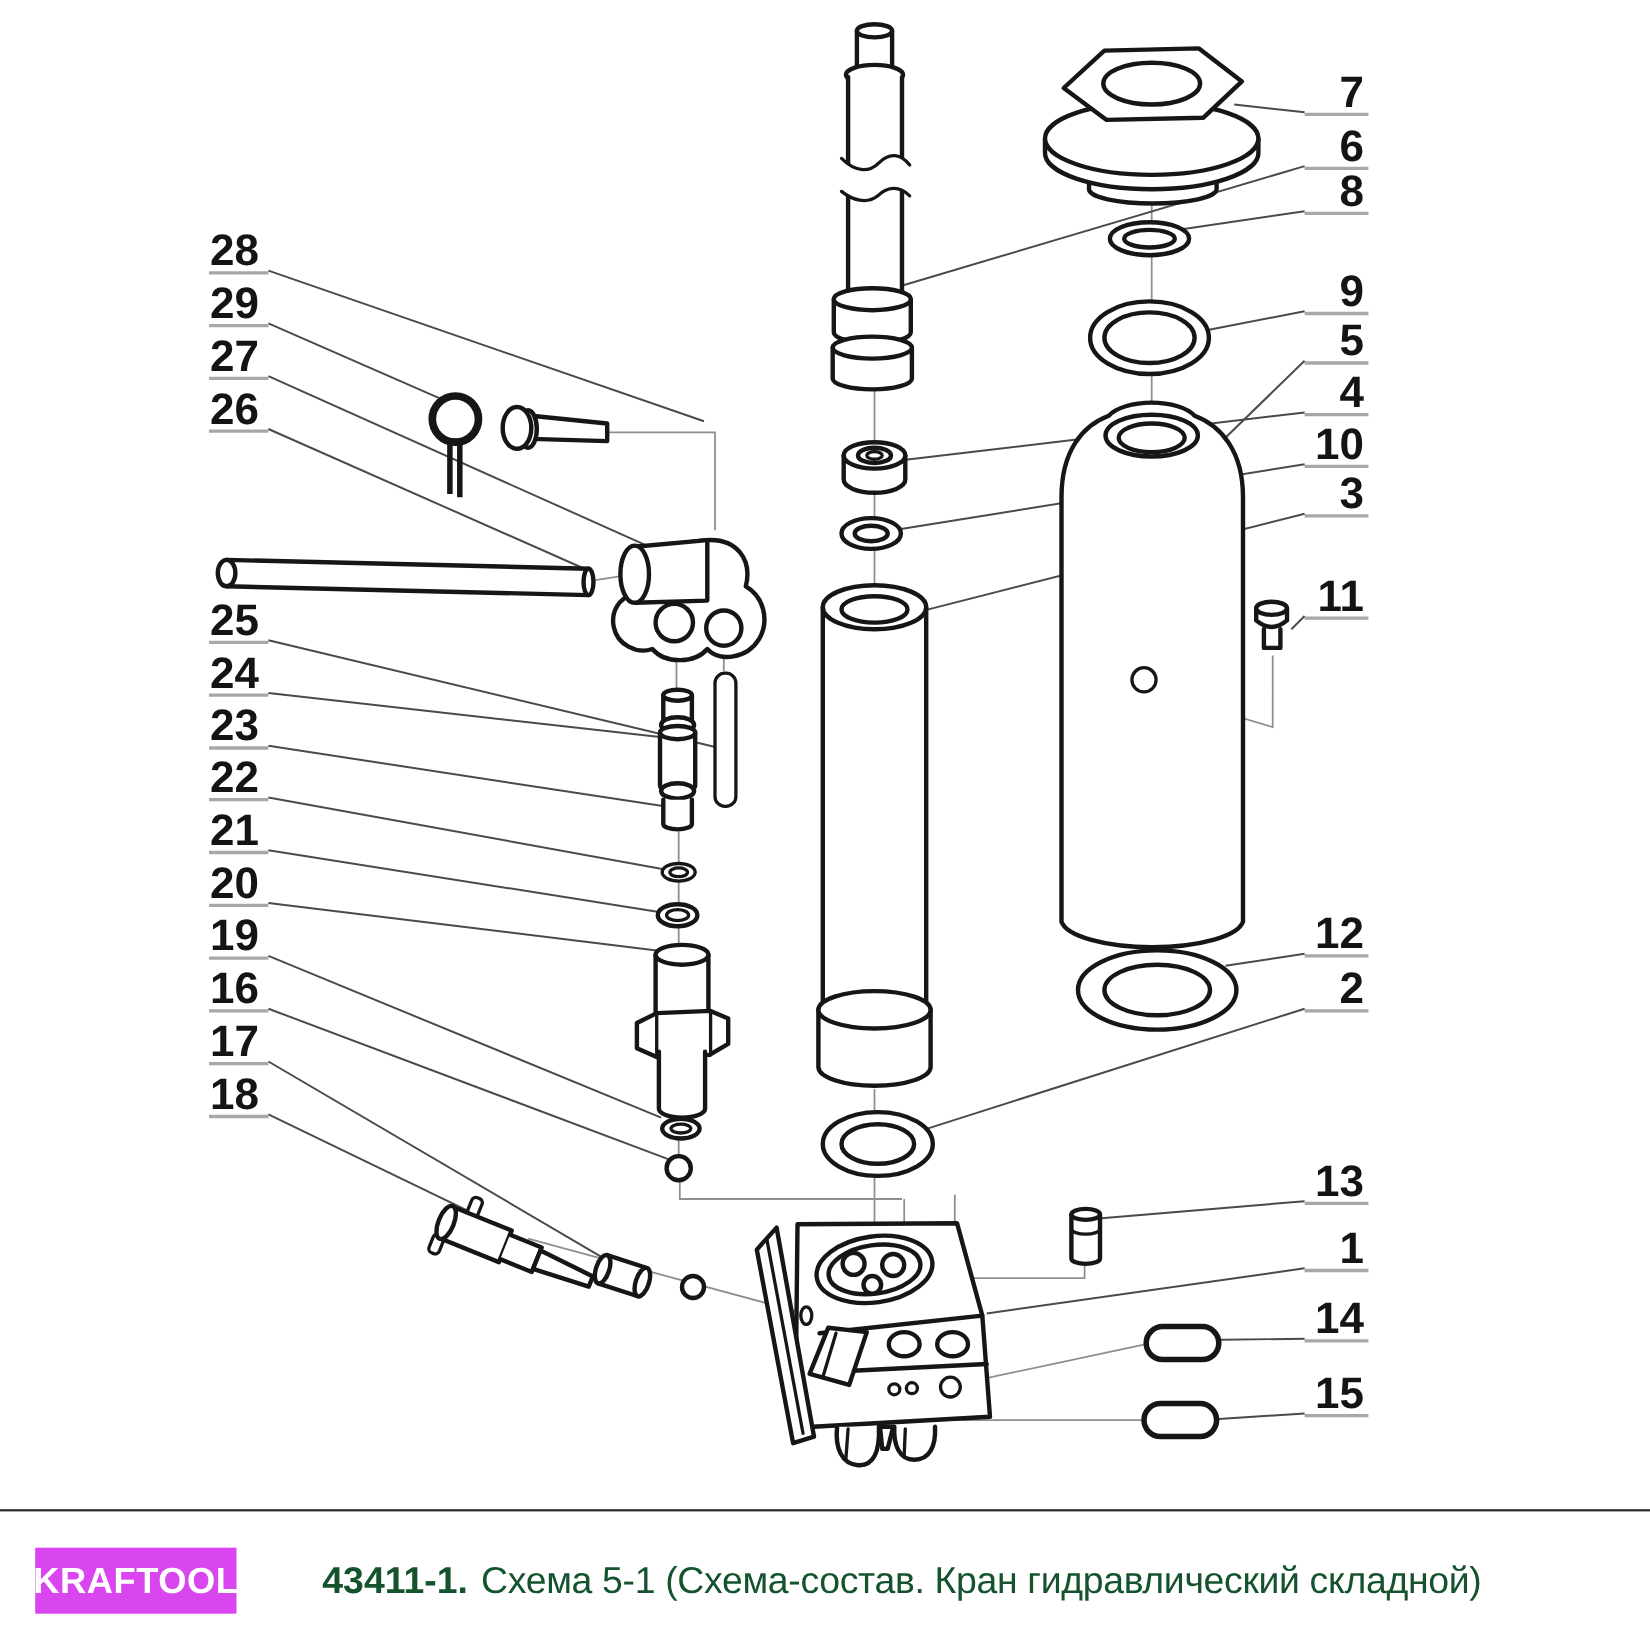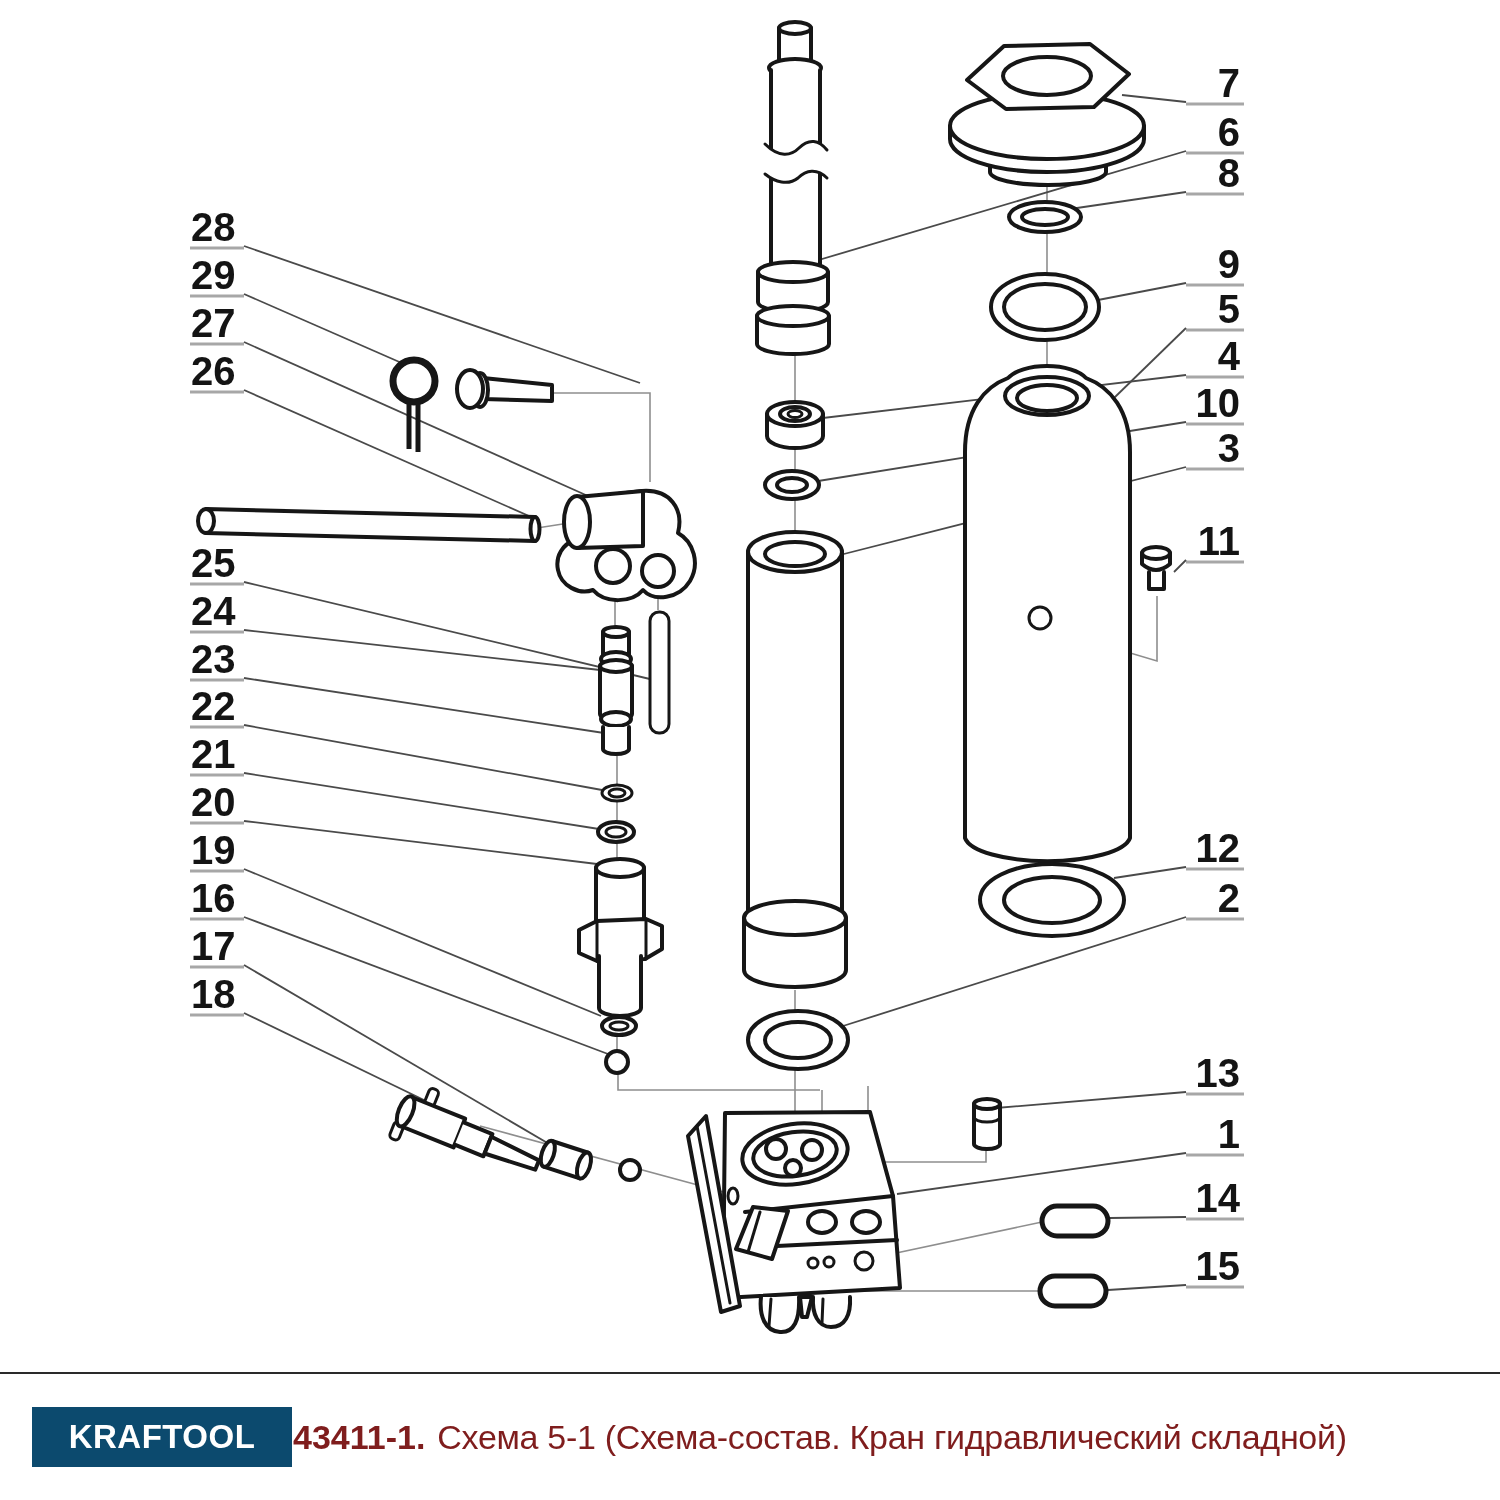--- a/index.html
+++ b/index.html
@@ -11,25 +11,25 @@
   .t7{stroke-width:7;}
   .t5{stroke-width:5;}
   .t3{stroke-width:3;}
   .asm{stroke:#8e8e8e;stroke-width:1.6;fill:none;}
   .ldr{stroke:#4a4a4a;stroke-width:1.8;fill:none;}
   .ul{stroke:#a7a7a7;stroke-width:3;}
   .lbl{font:700 40px "Liberation Sans",sans-serif;fill:#141414;}
   .lblR{text-anchor:end;}
   
   .rule{position:absolute;left:0;top:1372px;width:1500px;height:0;border-top:2px solid #2a2a2a;}
-  .badge{position:absolute;left:32px;top:1407px;width:260px;height:60px;background:#0c4a6e;color:#fff;
+  .badge{position:absolute;left:32px;top:1407px;width:183px;height:60px;background:#d946ef;color:#fff;
          display:flex;align-items:center;justify-content:center;font-weight:700;font-size:33px;
          letter-spacing:.5px;font-family:"Liberation Sans",sans-serif;}
   .caption{position:absolute;left:293px;top:1407px;height:60px;display:flex;align-items:center;
-           color:#7f1d1d;font-size:34px;white-space:nowrap;font-family:"Liberation Sans",sans-serif;}
+           color:#14532d;font-size:34px;white-space:nowrap;font-family:"Liberation Sans",sans-serif;}
   .code{font-weight:700;margin-right:12px;}
   .cap-text{font-weight:400;letter-spacing:-0.3px;}
 </style>
 </head>
 <body>
 
 <div id="stage">
 <svg width="1500" height="1370" viewBox="0 0 1500 1370">
 
   <g>

